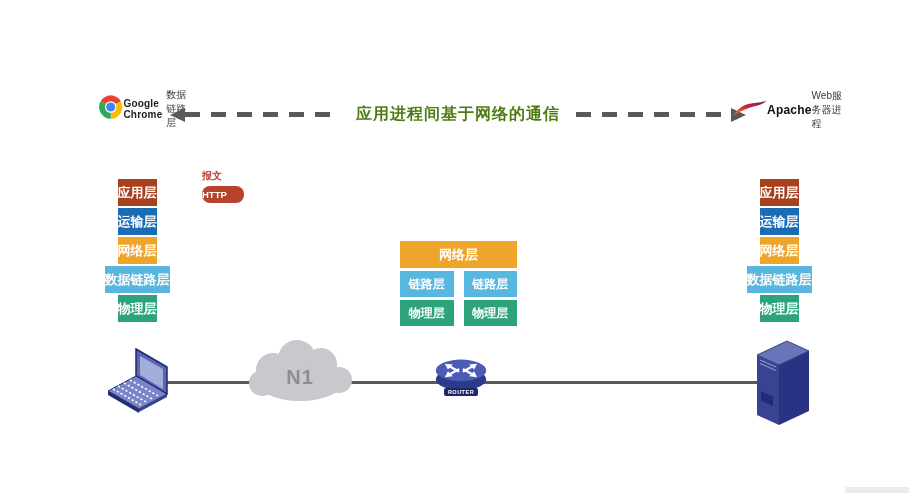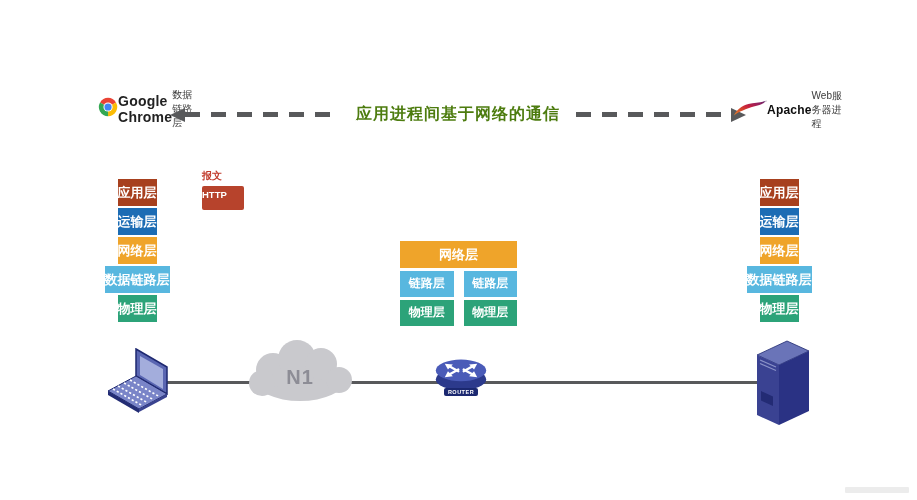--- a/index.html
+++ b/index.html
@@ -5,45 +5,45 @@
   html,body { margin:0; padding:0; background:#ffffff; }
   .canvas {
     position:relative; width:917px; height:500px; background:#ffffff; overflow:hidden;
     font-family:"Liberation Sans","DejaVu Sans",sans-serif;
   }
 
   
   .endpoint { position:absolute; display:flex; flex-direction:row; align-items:center; }
   .endpoint.client { left:98px; top:84px; width:96px; }
   .endpoint.srv { left:733px; top:86px; width:116px; }
-  .ep-name { font-weight:bold; color:#222; margin-top:4px; font-size:14px; letter-spacing:.2px; }
+  .ep-name { font-weight:bold; color:#222; margin-top:4px; font-size:10px; letter-spacing:.2px; }
   .srv .ep-name { font-size:12px; color:#0d0d0d; margin-top:2px; }
   .ep-role { font-size:10px; color:#3a3a3a; margin-top:3px; }
 
   
   .comm { position:absolute; left:170px; top:104px; width:576px; display:flex; align-items:center; }
   .arrowhead { width:0; height:0; border-top:7px solid transparent; border-bottom:7px solid transparent; flex:none; }
   .arrowhead.ah-left  { border-right:15px solid #58595B; }
   .arrowhead.ah-right { border-left:15px solid #58595B; }
   .dashline { flex:1; height:5px; background:repeating-linear-gradient(90deg,#58595B 0 15px,transparent 15px 26px); }
   .comm-title { font-size:16px; font-weight:bold; color:#4d7c0f; padding:0 16px; letter-spacing:1px; white-space:nowrap; }
 
   
   .msg { position:absolute; left:202px; top:169px; width:42px; }
   .msg-label { font-size:10px; font-weight:bold; color:#C13A2B; margin-bottom:3px; }
-  .msg-tag { height:24px; line-height:17px; border-radius:2px; color:#fff; font-size:9.5px; font-weight:bold; }
+  .msg-tag { height:17px; line-height:17px; border-radius:8px; color:#fff; font-size:9.5px; font-weight:bold; }
 
   
   .stack { position:absolute; display:flex; flex-direction:column; gap:2px;align-items:center; }
   .stack.stack-left  { left:95px;  top:179px; width:84px; }
   .stack.stack-right { left:737px; top:179px; width:84px; }
   .layer { height:27px; line-height:27px; text-align:center; color:#fff; font-weight:bold; font-size:13px; }
   .router-stack { position:absolute; left:400px; top:241px; width:117px; }
   .router-stack .layer.full { height:27px; line-height:27px; }
-  .rs-cols { display:flex; gap:10px; margin-top:3px;font-family:Liberation Mono, monospace; }
+  .rs-cols { display:flex; gap:10px; margin-top:3px; }
   .rs-col { flex:1; display:flex; flex-direction:column; gap:3px; }
   .rs-col .layer { height:26px; line-height:26px; font-size:12px; }
 
   
   .net-line { position:absolute; left:165px; top:381px; width:594px; height:3px; background:#58595B; }
   .cloud { position:absolute; width:114px; height:74px; }
   .cloud.n1 { left:243px; top:338px; }
   .cloud.n2 { left:562px; top:345px; }
   .cloud svg { position:absolute; left:0; top:0; }
   .cloud-label { position:absolute; left:0; right:0; top:28px; text-align:center;

